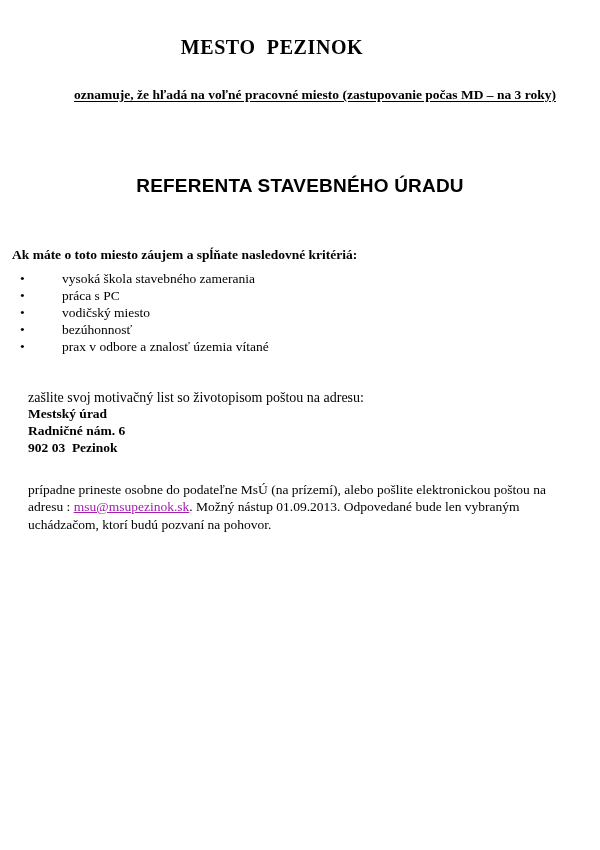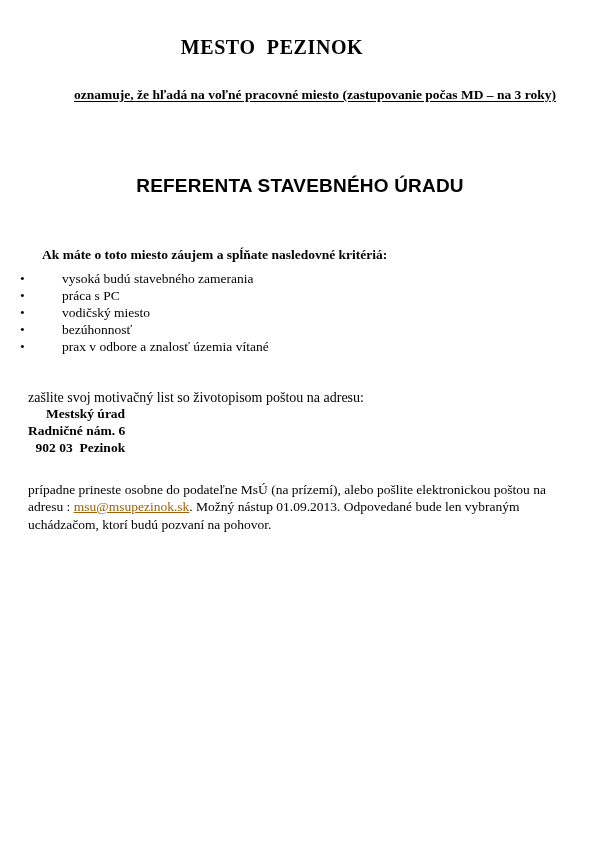--- a/index.html
+++ b/index.html
@@ -68,21 +68,21 @@
     font-weight: bold;
     font-size: 19px;
     line-height: 24px;
     letter-spacing: 0.2px;
   }
 
   
   .criteria-intro {
     position: absolute;
     top: 232px;
-    left: 42px;
+    left: 12px;
     font-weight: bold;
     font-size: 13.5px;
     line-height: 18px;
   }
 
   
   .criteria-list {
     position: absolute;
     top: 270px;
     left: 0;
@@ -118,38 +118,37 @@
   }
 
   
   .address-block {
     position: absolute;
     top: 405px;
     left: 28px;
     font-weight: bold;
     font-size: 13.5px;
     line-height: 17px;
-    text-align: right;
   }
   .address-block div {
     white-space: pre;
   }
 
   
   .closing-para {
     position: absolute;
     top: 467px;
     left: 28px;
     width: 546px;
     font-size: 13.5px;
     line-height: 17.5px;
     text-align: left;
   }
   .email-link {
-    color: #a16207;
+    color: #a21caf;
     text-decoration: underline;
     text-underline-offset: 1px;
   }
 </style>
 </head>
 <body>
 
 <div class="page">
 
   <h1 class="doc-title">MESTO  PEZINOK</h1>
@@ -158,21 +157,21 @@
     <span class="u">oznamuje, že hľadá na voľné pracovné miesto (zastupovanie počas MD – na 3 roky)</span>
   </div>
 
   <h2 class="position-heading">REFERENTA STAVEBNÉHO ÚRADU</h2>
 
   <p class="criteria-intro">Ak máte o toto miesto záujem a spĺňate nasledovné kritériá:</p>
 
   <ul class="criteria-list">
     <li>
       <span class="bullet">•</span>
-      <span>vysoká budú stavebného zamerania</span>
+      <span>vysoká škola stavebného zamerania</span>
     </li>
     <li>
       <span class="bullet">•</span>
       <span>práca s PC</span>
     </li>
     <li>
       <span class="bullet">•</span>
       <span>vodičský miesto</span>
     </li>
     <li>

